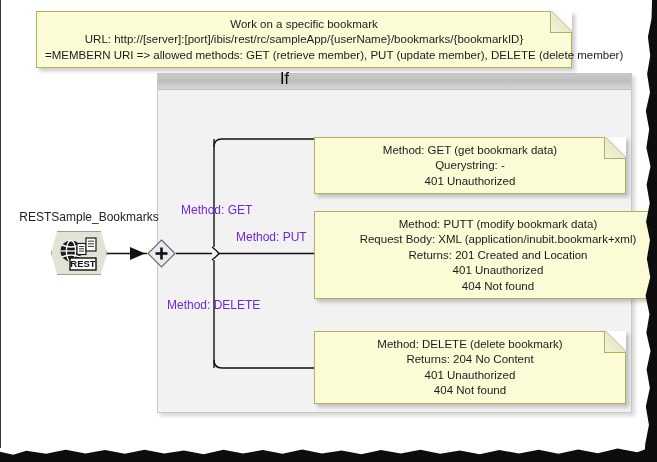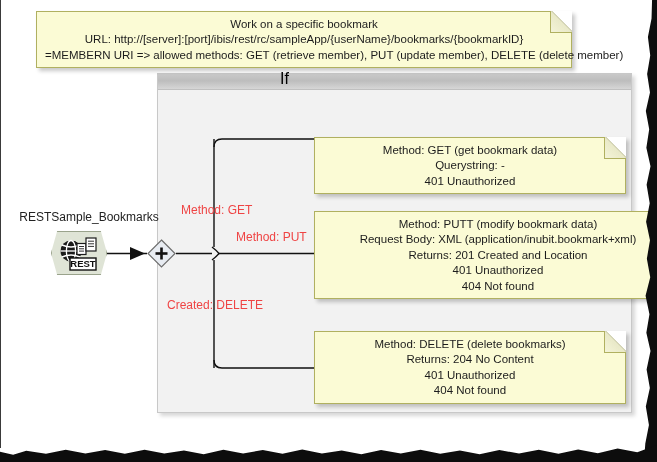--- a/index.html
+++ b/index.html
@@ -162,21 +162,21 @@
 
   
   .conn {
     position: absolute;
     z-index: 15;
     pointer-events: none;
   }
   .branch-label {
     position: absolute;
     font-size: 12px;
-    color: #ef4444;
+    color: #6d28d9;
     white-space: nowrap;
     z-index: 22;
     background: transparent;
   }
   #lbl-get    { left: 181px; top: 203px; }
   #lbl-put    { left: 236px; top: 230px; }
   #lbl-delete { left: 167px; top: 298px; }
 </style>
 </head>
 <body>
@@ -202,21 +202,21 @@
 
     <path d="M 214 147 Q 214 139 222 139 L 314 139" fill="none" stroke="#111111" stroke-width="1.4"></path>
 
     <line x1="219" y1="253.5" x2="314" y2="253.5" stroke="#111111" stroke-width="1.4"></line>
 
     <path d="M 214 360 Q 214 368 222 368 L 314 368" fill="none" stroke="#111111" stroke-width="1.4"></path>
   </svg>
 
   <div class="branch-label" id="lbl-get">Method: GET</div>
   <div class="branch-label" id="lbl-put">Method: PUT</div>
-  <div class="branch-label" id="lbl-delete">Created: DELETE</div>
+  <div class="branch-label" id="lbl-delete">Method: DELETE</div>
 
   <div id="rest-label">RESTSample_Bookmarks</div>
   <div id="rest-node">
     <div id="rest-octagon"></div>
     <svg id="rest-glyph" viewBox="0 0 56 44" width="56" height="44">
 
       <circle cx="20" cy="20" r="10.5" fill="#1b1b1b"></circle>
       <path d="M 20 9.5 A 10.5 10.5 0 0 1 20 30.5" fill="#1b1b1b"></path>
       <path d="M 11 14 Q 20 18 29 14" stroke="#ffffff" stroke-width="1.4" fill="none"></path>
       <path d="M 11 26 Q 20 22 29 26" stroke="#ffffff" stroke-width="1.4" fill="none"></path>
@@ -261,21 +261,21 @@
     <div class="fold"></div>
     <div class="note-line">Method: PUTT (modify bookmark data)</div>
     <div class="note-line">Request Body: XML (application/inubit.bookmark+xml)</div>
     <div class="note-line">Returns: 201 Created and Location</div>
     <div class="note-line">401 Unauthorized</div>
     <div class="note-line">404 Not found</div>
   </div>
 
   <div class="note" id="note-del">
     <div class="fold"></div>
-    <div class="note-line">Method: DELETE (delete bookmarks)</div>
+    <div class="note-line">Method: DELETE (delete bookmark)</div>
     <div class="note-line">Returns: 204 No Content</div>
     <div class="note-line">401 Unauthorized</div>
     <div class="note-line">404 Not found</div>
   </div>
 
   <div class="frame-edge edge-left"></div>
   <div class="frame-edge edge-right"></div>
   <div class="frame-edge edge-bottom"></div>
 
 </div>

